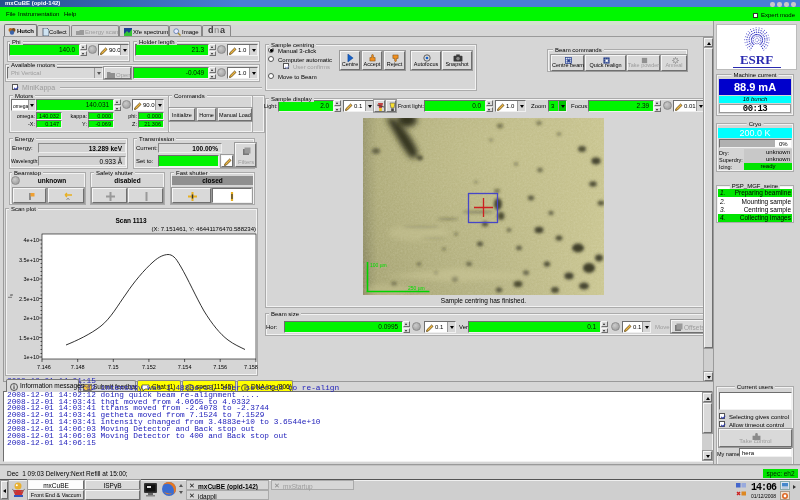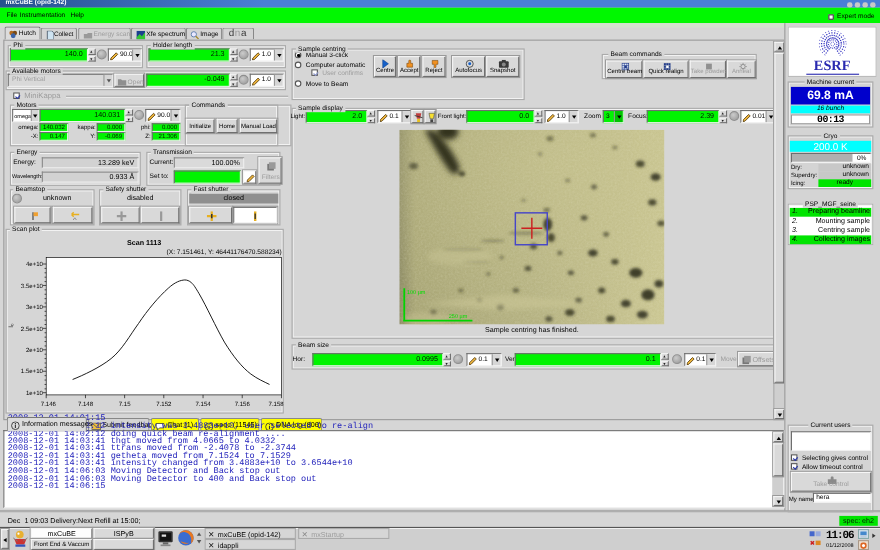--- a/index.html
+++ b/index.html
@@ -1,18 +1,18 @@
 <!DOCTYPE html>
 <html><head><meta charset="utf-8"><style>
 html,body{margin:0;padding:0;width:800px;height:500px;overflow:hidden;background:#d6d6d6;font-family:"Liberation Sans",sans-serif;}
 *{box-sizing:border-box;}
 .w{position:absolute;}
 .f7{font-size:6px;line-height:8px;color:#000;white-space:nowrap;}
 .f6{font-size:5.5px;line-height:7px;color:#000;white-space:nowrap;}
-.b{font-weight:normal;}
+.b{font-weight:bold;}
 .grp{position:absolute;border:1px solid #ababab;box-shadow:inset 0 0 0 1px #f2f2f2;}
 .glbl{position:absolute;top:-3px;background:#d6d6d6;padding:0 2px;font-size:6px;line-height:6px;color:#000;white-space:nowrap;z-index:3;}
 .grn{position:absolute;background:#00f400;border:1px solid;border-color:#6e6e6e #f0f0f0 #f0f0f0 #6e6e6e;font-size:6.5px;line-height:8px;color:#001a00;text-align:right;padding:1px 2px 0 0;white-space:nowrap;}
 .sunk{border:1px solid;border-color:#6e6e6e #f0f0f0 #f0f0f0 #6e6e6e;}
 .btn{position:absolute;background:#d9d9d9;border:1px solid;border-color:#f6f6f6 #6f6f6f #6f6f6f #f6f6f6;box-shadow:0 0 0 1px #9a9a9a;font-size:6px;line-height:8px;color:#000;text-align:center;white-space:nowrap;}
 .dis{color:#9c9c9c;}
 .cmb{position:absolute;background:#fff;border:1px solid;border-color:#6e6e6e #f0f0f0 #f0f0f0 #6e6e6e;font-size:6px;color:#000;}
 .cmb .ar{position:absolute;right:0;top:0;bottom:0;width:8px;background:#d6d6d6;border-left:1px solid #9a9a9a;}
 .arr{position:absolute;width:0;height:0;border-left:2.5px solid transparent;border-right:2.5px solid transparent;border-top:3.5px solid #000;}
 .spin{position:absolute;width:7px;}
@@ -645,21 +645,21 @@
 </g>
 <circle cx="15" cy="13" r="3.8" fill="none" stroke="#3030c0" stroke-width="1" stroke-dasharray="0.9 0.9"></circle>
       <circle cx="15" cy="13" r="1.8" fill="none" stroke="#3030c0" stroke-width="0.8" stroke-dasharray="0.8 0.8"></circle>
 </svg>
 <div class="w" style="left:716px;top:53px;width:81px;font-size:13px;line-height:14px;font-weight:bold;color:#2a2ab0;text-align:center;font-family:'Liberation Serif',serif;">ESRF</div>
 <div class="w" style="left:733px;top:67px;width:48px;height:1px;background:#2a2ab0;"></div>
 
 <div class="grp" style="left:716px;top:74px;width:78px;height:42px;background:#d4d4d4;">
       <span class="glbl" style="left:50%;transform:translateX(-50%);background:#d4d4d4;">Machine current</span>
     </div>
-<div class="w" style="left:719px;top:79px;width:72px;height:16px;background:#0000cc;color:#fff;font-size:11px;line-height:16px;font-weight:bold;text-align:center;">69.8 mA</div>
+<div class="w" style="left:719px;top:79px;width:72px;height:16px;background:#0000cc;color:#fff;font-size:11px;line-height:16px;font-weight:bold;text-align:center;">88.9 mA</div>
 <div class="w" style="left:719px;top:96px;width:72px;height:7px;background:#00ffff;color:#000;font-size:6px;line-height:7px;font-style:italic;text-align:center;">16 bunch</div>
 <div class="w" style="left:719px;top:104px;width:72px;height:9px;background:#fff;border:1px solid #999;color:#000;font-size:9px;line-height:8px;font-weight:bold;text-align:center;font-family:'Liberation Mono',monospace;letter-spacing:-0.5px;">00:13</div>
 
 <div class="grp" style="left:716px;top:123px;width:78px;height:49px;background:#d4d4d4;">
       <span class="glbl" style="left:50%;transform:translateX(-50%);background:#d4d4d4;">Cryo</span>
     </div>
 <div class="w" style="left:718px;top:128px;width:74px;height:10px;background:#00ffff;color:#fff;font-size:9px;line-height:10px;text-align:center;">200.0 K</div>
 <div class="w sunk" style="left:719px;top:139px;width:73px;height:9px;background:#fff;"></div>
 <div class="w" style="left:720px;top:140px;width:55px;height:7px;background:#b0b0b0;"></div>
 <div class="w" style="left:779px;top:140px;font-size:6px;line-height:8px;color:#000;">0%</div>
@@ -810,21 +810,21 @@
 <div class="w" style="left:186px;top:490px;width:83px;height:10px;background:#d6d6d6;border:1px solid #aaa;">
       <span style="position:absolute;left:2px;top:1px;font-size:7px;color:#111;">✕</span>
       <span style="position:absolute;left:11px;top:1.5px;font-size:6.5px;white-space:nowrap;">idappli</span>
     </div>
 <svg class="w" style="left:735px;top:482px;" width="12" height="17" viewBox="0 0 12 17">
       <rect x="1" y="1" width="4.5" height="4.5" fill="#4466cc"></rect>
       <rect x="6.5" y="1" width="4.5" height="4.5" fill="#99aadd"></rect>
       <path d="M2 10l3 3M5 10l-3 3" stroke="#cc2222" stroke-width="1.4"></path>
       <rect x="6.5" y="9.5" width="4.5" height="4" fill="#dd8822"></rect>
     </svg>
-<div class="w" style="left:751px;top:482px;width:27px;height:11px;font-size:10px;line-height:11px;font-weight:bold;color:#000;font-family:'Liberation Mono',monospace;letter-spacing:-1px;">11:06</div>
+<div class="w" style="left:751px;top:482px;width:27px;height:11px;font-size:10px;line-height:11px;font-weight:bold;color:#000;font-family:'Liberation Mono',monospace;letter-spacing:-1px;">14:06</div>
 <div class="w" style="left:751px;top:493px;width:28px;font-size:5px;line-height:6px;color:#000;">01/12/2008</div>
 <div class="w" style="left:780px;top:481px;width:10px;height:9px;background:#d8e4f0;border:1px solid #8aa;">
       <svg style="position:absolute;left:1px;top:1px;" width="6" height="6" viewBox="0 0 6 6">
         <rect width="6" height="3.6" fill="#4488cc"></rect>
         <rect y="3.6" width="6" height="2.4" fill="#bbccdd"></rect>
       </svg>
     </div>
 <div class="w" style="left:780px;top:491px;width:10px;height:9px;background:#f0e0d0;border:1px solid #a98;">
       <svg style="position:absolute;left:1px;top:1px;" width="6" height="6" viewBox="0 0 6 6">
         <circle cx="3" cy="3" r="3" fill="#dd6622"></circle>

